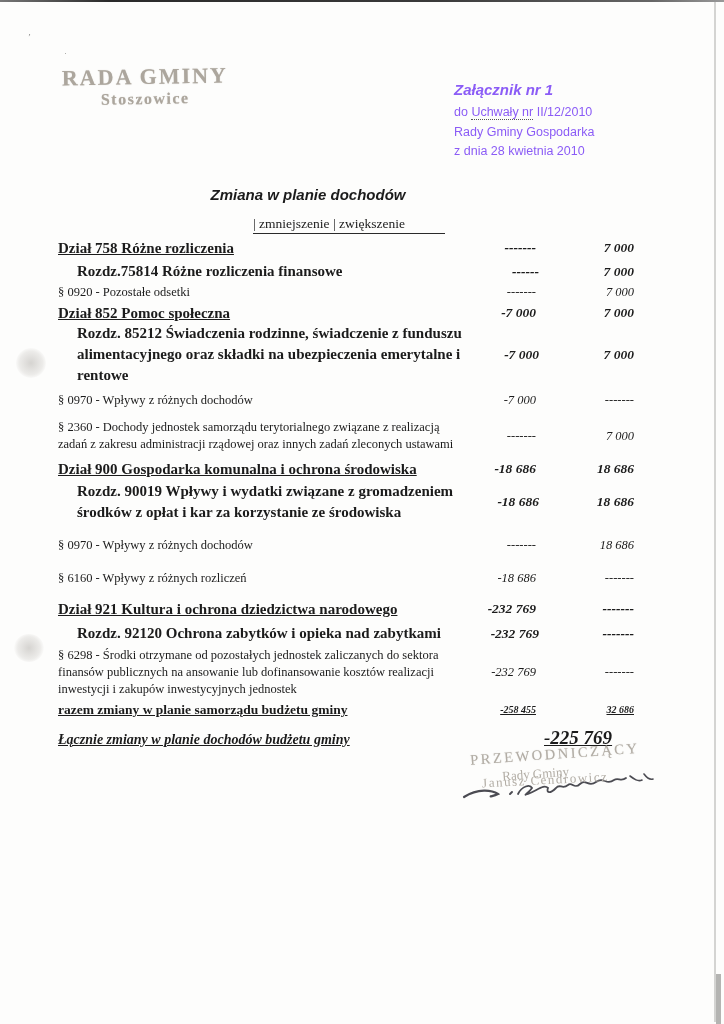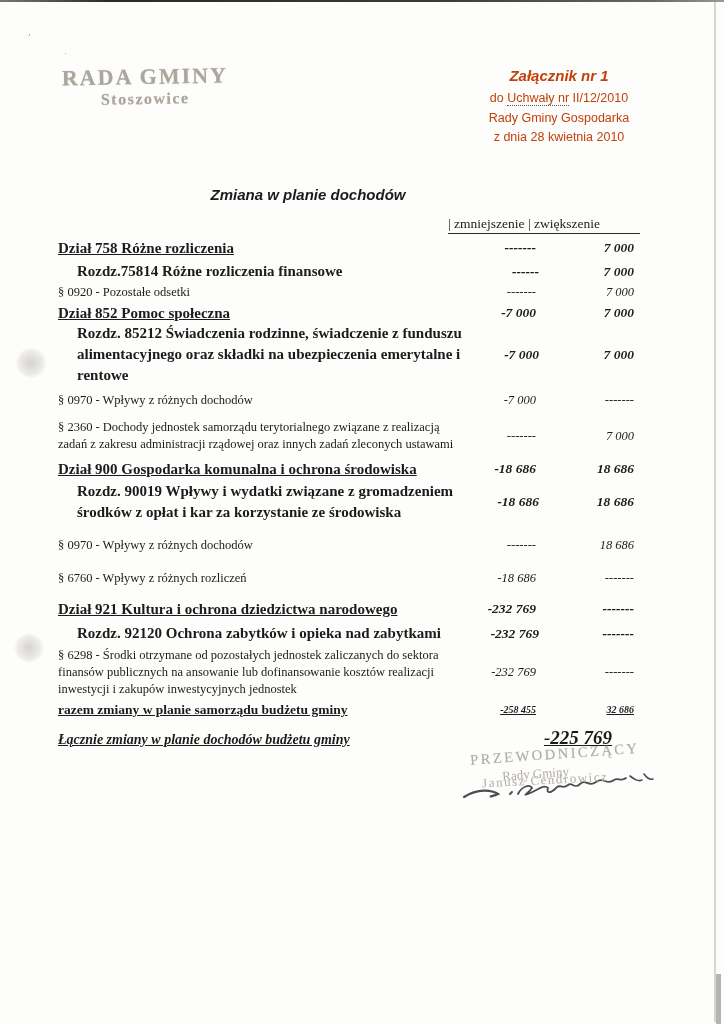--- a/index.html
+++ b/index.html
@@ -20,32 +20,32 @@
   .speck{position:absolute;color:#8a8a88;font-size:9px;}
 
   
   .corner-stamp{position:absolute;left:62px;top:64px;transform:rotate(-1deg);
     color:#aca69d;font-weight:bold;letter-spacing:2px;
     font-family:"Liberation Serif",serif;text-shadow:0 0 1px rgba(172,166,157,.6);}
   .corner-stamp .l1{font-size:22px;}
   .corner-stamp .l2{font-size:16px;text-align:center;margin-top:0px;letter-spacing:1.5px;}
 
   
-  .hdr-right{position:absolute;top:64px;right:60px;width:210px;text-align:center;
-    font-family:"Liberation Sans",sans-serif;font-size:12.5px;line-height:1.55;color:#c2410c;}
+  .hdr-right{position:absolute;top:78px;right:60px;width:210px;
+    font-family:"Liberation Sans",sans-serif;font-size:12.5px;line-height:1.55;color:#8b5cf6;}
   .hdr-right .attachment{font-size:15px;font-weight:bold;font-style:italic;margin-bottom:2px;}
   .u-wavy{border-bottom:1px dotted #555;}
 
   
   .doc-title{position:absolute;top:186px;left:0;width:616px;text-align:center;
     font-family:"Liberation Sans",sans-serif;font-size:15px;font-weight:bold;font-style:italic;}
 
   
   .tbl{position:absolute;left:58px;top:216px;width:582px;}
-  .tbl-head{display:flex;justify-content:flex-end;}
+  .tbl-head{display:flex;justify-content:center;}
   .tbl-head .cols{width:192px;border-bottom:1px solid #2a2a2a;padding-bottom:1px;
     font-size:13.5px;text-align:left;white-space:nowrap;}
   .row{display:flex;align-items:center;}
   .lbl{width:402px;}
   .dec{width:84px;text-align:right;padding-right:8px;box-sizing:border-box;}
   .inc{width:96px;text-align:right;padding-right:6px;box-sizing:border-box;}
   .val{font-style:italic;font-weight:bold;font-size:13.5px;white-space:nowrap;}
   .r-dzial .lbl{font-weight:bold;font-size:15px;text-decoration:underline;line-height:1.35;}
   .r-rozdz .lbl{font-weight:bold;font-size:15px;line-height:1.4;margin-left:19px;}
   .r-par .lbl{font-size:12.5px;line-height:1.35;}
@@ -144,21 +144,21 @@
       <div class="lbl">Rozdz. 90019 Wpływy i wydatki związane z gromadzeniem środków z opłat i kar za korzystanie ze środowiska</div>
       <div class="dec val">-18 686</div>
       <div class="inc val">18 686</div>
     </div>
     <div class="row r-par mt14">
       <div class="lbl">§ 0970 - Wpływy z różnych dochodów</div>
       <div class="dec val">-------</div>
       <div class="inc val">18 686</div>
     </div>
     <div class="row r-par mt16">
-      <div class="lbl">§ 6760 - Wpływy z różnych rozliczeń</div>
+      <div class="lbl">§ 6160 - Wpływy z różnych rozliczeń</div>
       <div class="dec val">-18 686</div>
       <div class="inc val">-------</div>
     </div>
     <div class="row r-dzial mt12">
       <div class="lbl">Dział 921 Kultura i ochrona dziedzictwa narodowego</div>
       <div class="dec val">-232 769</div>
       <div class="inc val">-------</div>
     </div>
     <div class="row r-rozdz mt4">
       <div class="lbl">Rozdz. 92120 Ochrona zabytków i opieka nad zabytkami</div>

